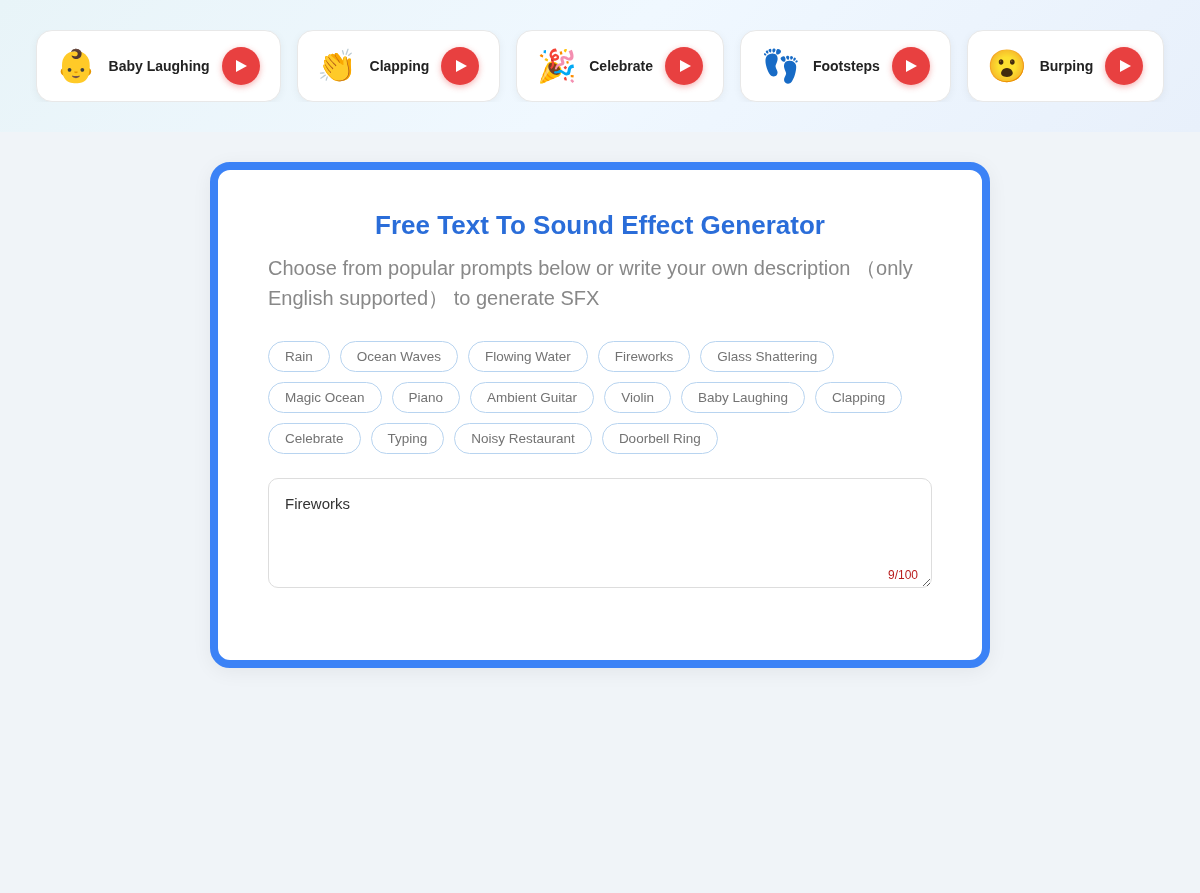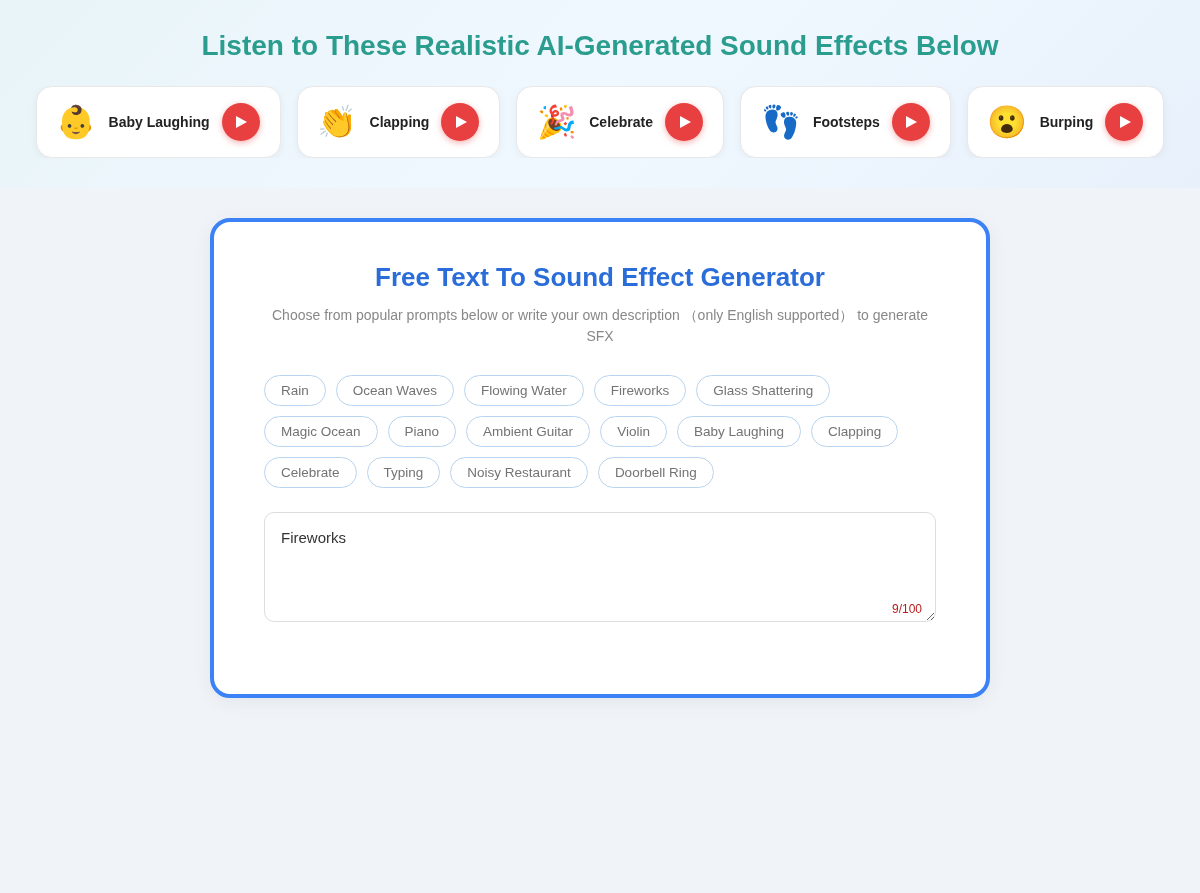--- a/index.html
+++ b/index.html
@@ -99,36 +99,36 @@
       border-color: transparent transparent transparent white;
       margin-left: 2px;
     }
 
     .generator-section {
       max-width: 780px;
       margin: 30px auto;
       background: white;
       border-radius: 20px;
       padding: 40px 50px;
-      border: 4px solid #3b82f6;
+      border: 8px solid #3b82f6;
       box-shadow: 0 4px 20px rgba(0,0,0,0.06);
     }
 
     .generator-title {
       font-size: 26px;
       font-weight: 700;
       color: #2a6dd9;
       text-align: center;
       margin-bottom: 12px;
     }
 
     .generator-subtitle {
-      font-size: 14px;
+      font-size: 20px;
       color: #888;
-      text-align: center;
+      text-align: left;
       margin-bottom: 28px;
       line-height: 1.5;
     }
 
     .prompt-chips {
       display: flex;
       flex-wrap: wrap;
       gap: 10px;
       margin-bottom: 24px;
     }
@@ -181,21 +181,20 @@
       border: none;
       border-radius: 30px;
       cursor: pointer;
       box-shadow: 0 4px 15px rgba(56,178,172,0.4);
     }
   </style>
 </head>
 <body>
 
 <div class="top-section">
-  <h1 class="main-title">Listen to These Realistic AI-Generated Sound Effects Below</h1>
 
 
   <div class="sound-cards">
     <div class="sound-card">
       <span class="sound-card-emoji">👶</span>
       <span class="sound-card-label">Baby Laughing</span>
       <button class="play-btn"></button>
     </div>
     <div class="sound-card">
       <span class="sound-card-emoji">👏</span>

